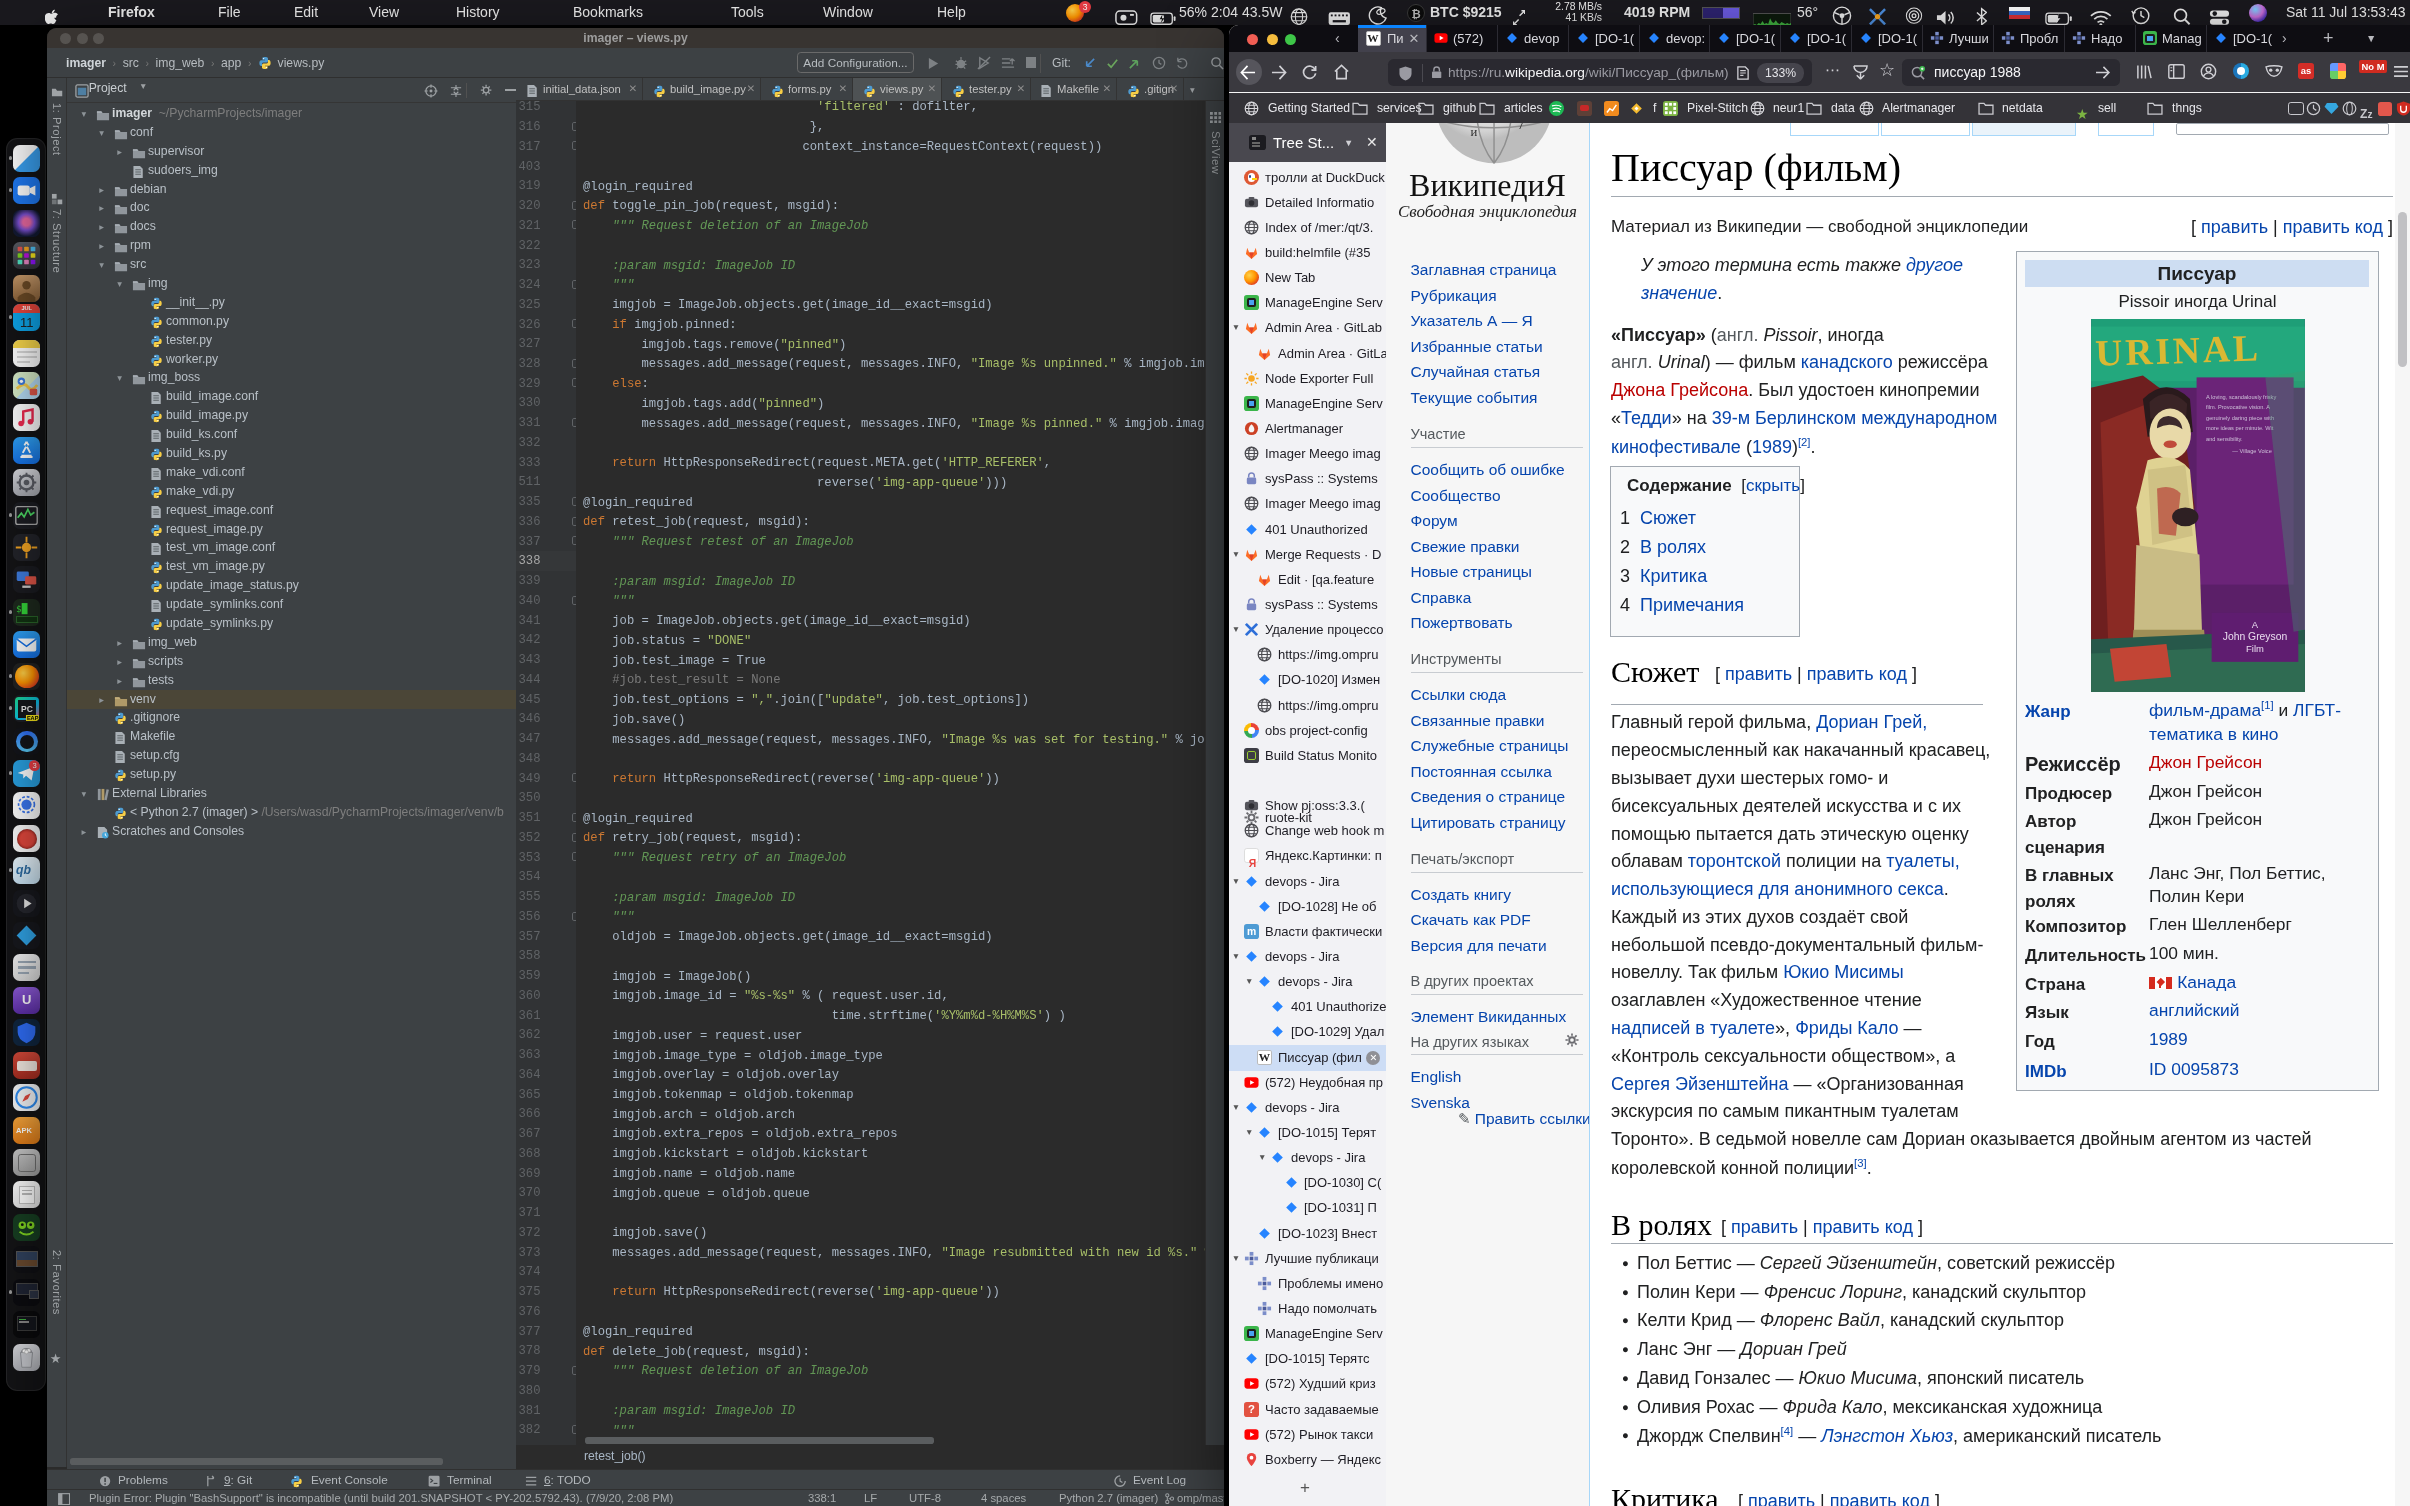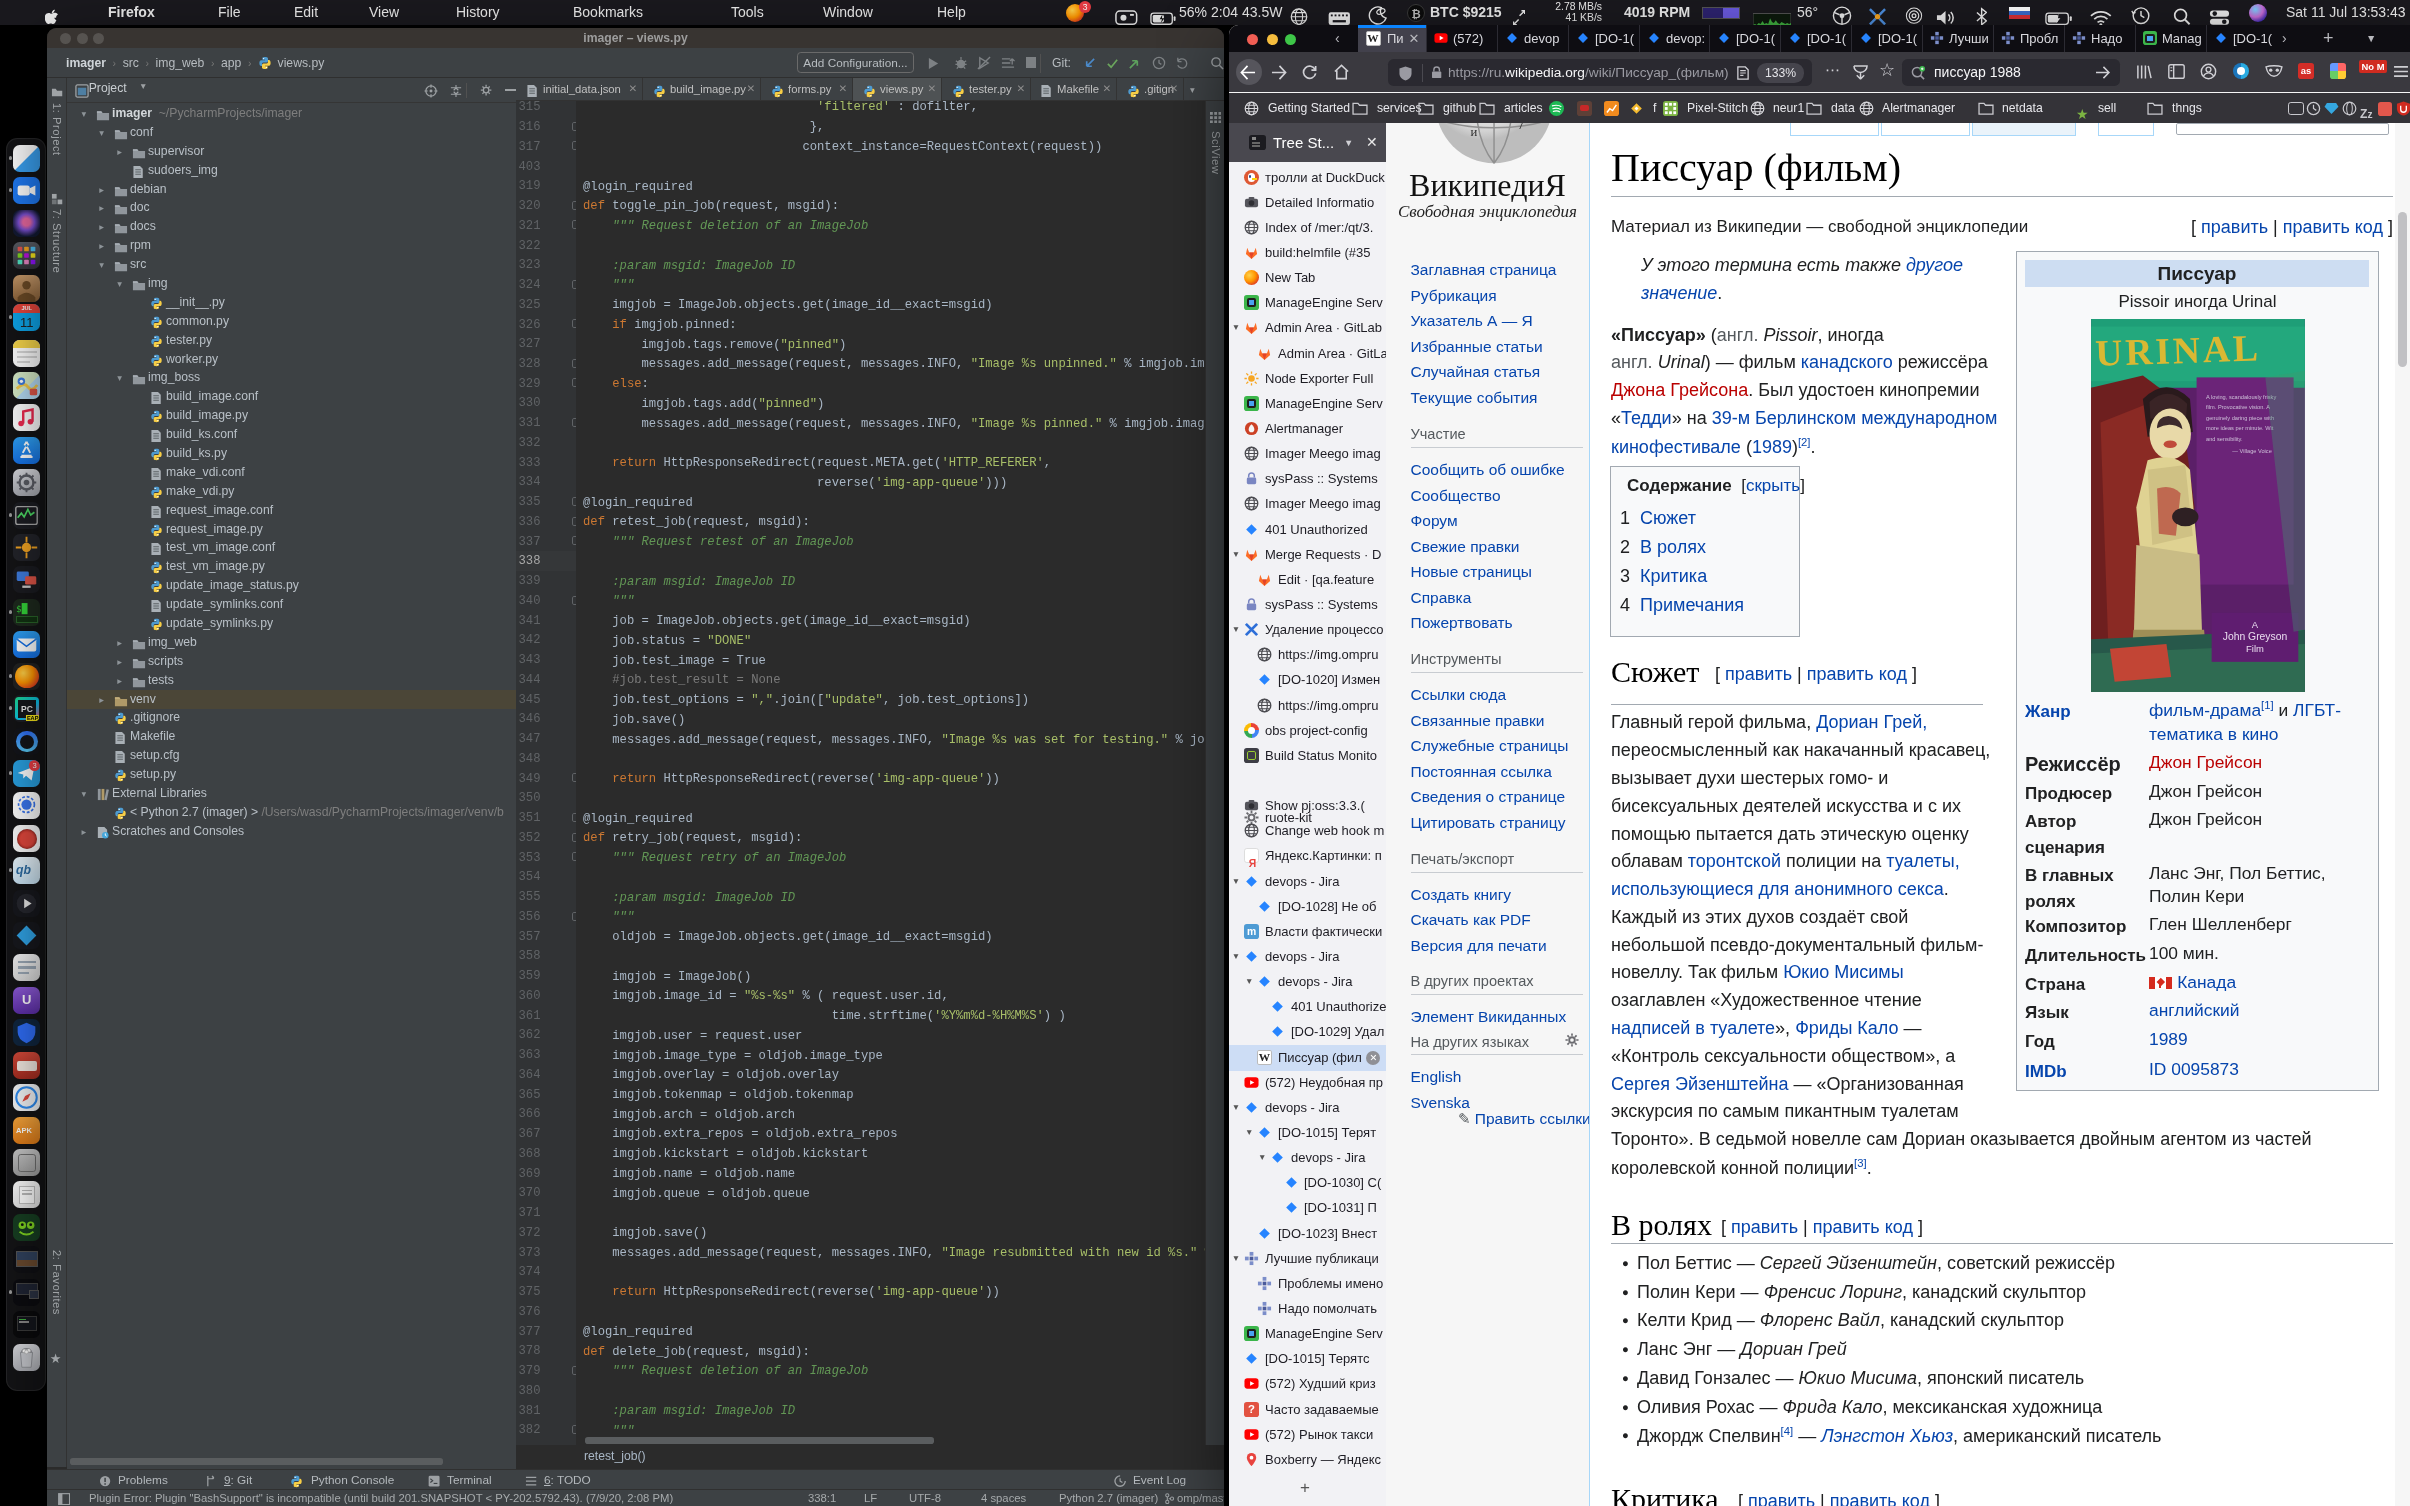--- a/index.html
+++ b/index.html
@@ -881,21 +881,21 @@
 <div class="lnum" style="top:197px;">324</div>
 <div class="lnum" style="top:217px;">325</div>
 <div class="lnum" style="top:237px;">326</div>
 <div class="lnum" style="top:256px;">327</div>
 <div class="lnum" style="top:276px;">328</div>
 <div class="lnum" style="top:296px;">329</div>
 <div class="lnum" style="top:315px;">330</div>
 <div class="lnum" style="top:335px;">331</div>
 <div class="lnum" style="top:355px;">332</div>
 <div class="lnum" style="top:375px;">333</div>
-<div class="lnum" style="top:394px;">334</div>
+<div class="lnum" style="top:394px;">511</div>
 <div class="lnum" style="top:414px;">335</div>
 <div class="lnum" style="top:434px;">336</div>
 <div class="lnum" style="top:454px;">337</div>
 <div class="lnum" style="top:473px;color:#a8a8a8;">338</div>
 <div class="lnum" style="top:493px;">339</div>
 <div class="lnum" style="top:513px;">340</div>
 <div class="lnum" style="top:533px;">341</div>
 <div class="lnum" style="top:552px;">342</div>
 <div class="lnum" style="top:572px;">343</div>
 <div class="lnum" style="top:592px;">344</div>
@@ -1047,21 +1047,21 @@
 <svg class="abs" style="left:158px;top:4.7px" width="12.2" height="12.2" viewBox="0 0 13 13">
         <path d="M3 1 L3 12 M3 4 L9 4 M9 4 L9 2.5 M7.5 1 L9 2.5 L7.5 4" stroke="#9da1a4" stroke-width="1.3" fill="none"></path>
       </svg>
       <span class="abs" style="left:177px;"><u>9</u>: Git</span>
 <span class="abs" style="left:243px;top:3.8px;width:13px;height:13px;"><svg width="13" height="13" viewBox="0 0 15 15">
           <path d="M7.5 1 C4.5 1 4.7 2.3 4.7 2.3 L4.7 4 L7.6 4 L7.6 4.5 L3.5 4.5 C3.5 4.5 1.5 4.3 1.5 7.5 C1.5 10.7 3.3 10.6 3.3 10.6 L4.3 10.6 L4.3 8.8 C4.3 8.8 4.2 7 6 7 L9 7 C9 7 10.7 7 10.7 5.4 L10.7 2.6 C10.7 2.6 11 1 7.5 1 Z" fill="#4e9bd0"></path>
           <path d="M7.5 14 C10.5 14 10.3 12.7 10.3 12.7 L10.3 11 L7.4 11 L7.4 10.5 L11.5 10.5 C11.5 10.5 13.5 10.7 13.5 7.5 C13.5 4.3 11.7 4.4 11.7 4.4 L10.7 4.4 L10.7 6.2 C10.7 6.2 10.8 8 9 8 L6 8 C6 8 4.3 8 4.3 9.6 L4.3 12.4 C4.3 12.4 4 14 7.5 14 Z" fill="#f7ce46"></path>
           <circle cx="6" cy="2.8" r=".7" fill="#fff"></circle>
           <circle cx="9" cy="12.2" r=".7" fill="#fff"></circle>
         </svg></span>
-      <span class="abs" style="left:264px;">Python Console</span>
+      <span class="abs" style="left:264px;">Event Console</span>
 <svg class="abs" style="left:381px;top:4.7px" width="12.2" height="12.2" viewBox="0 0 13 13">
         <rect x="0.7" y="0.7" width="11.6" height="11.6" rx="1.5" fill="#9da1a4"></rect>
         <path d="M2.5 4 L5 6 L2.5 8" stroke="#3d4144" stroke-width="1.2" fill="none"></path>
         <path d="M6 9 L10 9" stroke="#3d4144" stroke-width="1.2"></path>
       </svg>
       <span class="abs" style="left:400px;">Terminal</span>
 <svg class="abs" style="left:478px;top:4.7px" width="12.2" height="12.2" viewBox="0 0 13 13">
         <path d="M1 2.5 H12 M1 6.5 H12 M1 10.5 H12" stroke="#9da1a4" stroke-width="1.5"></path>
       </svg>
       <span class="abs" style="left:497px;"><u>6</u>: TODO</span>

